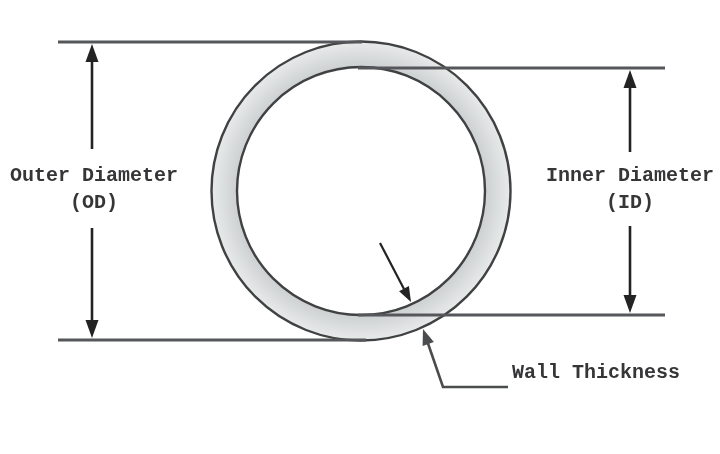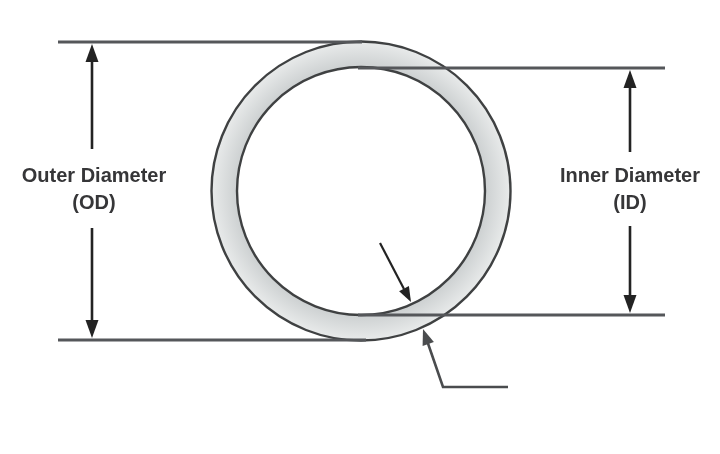--- a/index.html
+++ b/index.html
@@ -12,21 +12,21 @@
     --ring-fill-outer:#e9ebeb;
     --ring-fill-inner:#c8cccd;
     --pipe-bore-fill:#ffffff;
   }
   html,body{margin:0;padding:0;background:var(--background);}
   .stage{
     position:relative;
     width:720px;height:396px;
     background:var(--background);
     overflow:hidden;
-    font-family:Liberation Sans, sans-serif;
+    font-family:Liberation Mono, monospace;
   }
   .stage svg{position:absolute;left:0;top:0;}
   .dim-label{
     position:absolute;
     width:200px;
     text-align:center;
     font-size:20px;
     font-weight:bold;
     line-height:27px;
     color:var(--text);
@@ -82,15 +82,16 @@
     <div>Outer Diameter</div>
     <div>(OD)</div>
   </div>
 
   <div class="dim-label id-label">
     <div>Inner Diameter</div>
     <div>(ID)</div>
   </div>
 
   <div class="dim-label wall-label">
+    <div>Wall Thickness</div>
   </div>
 
 </div>
 
 </body></html>

